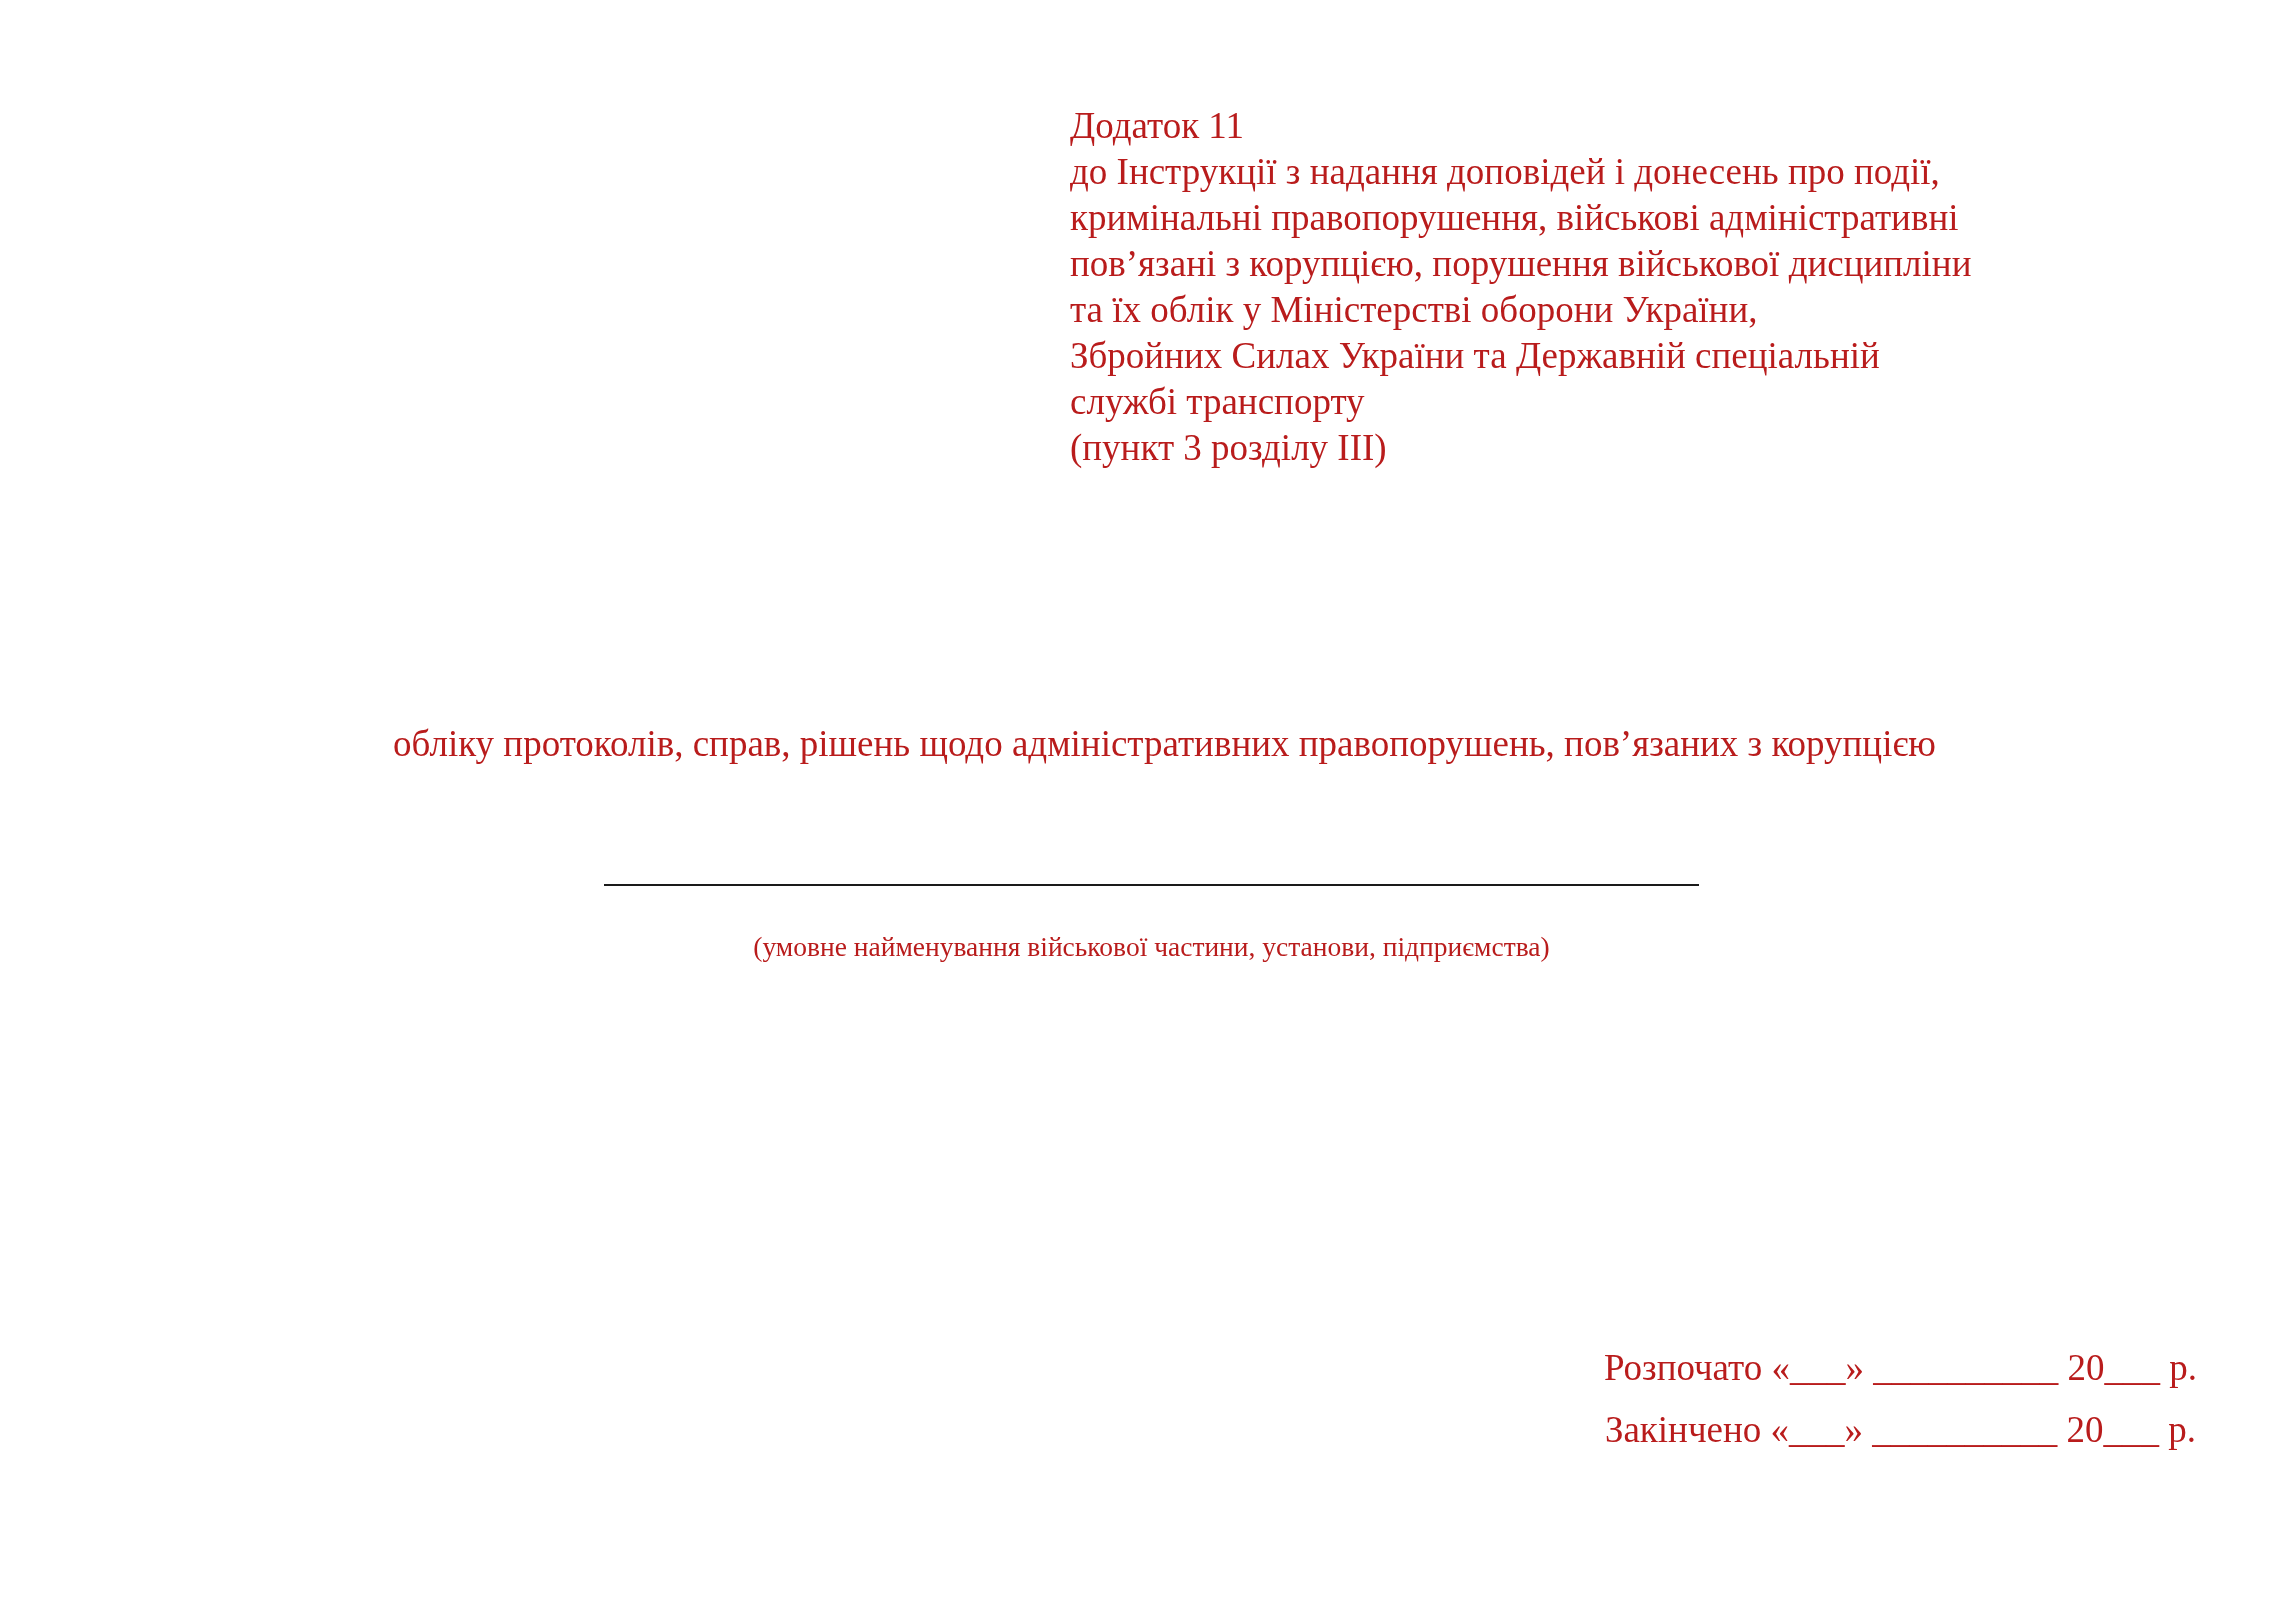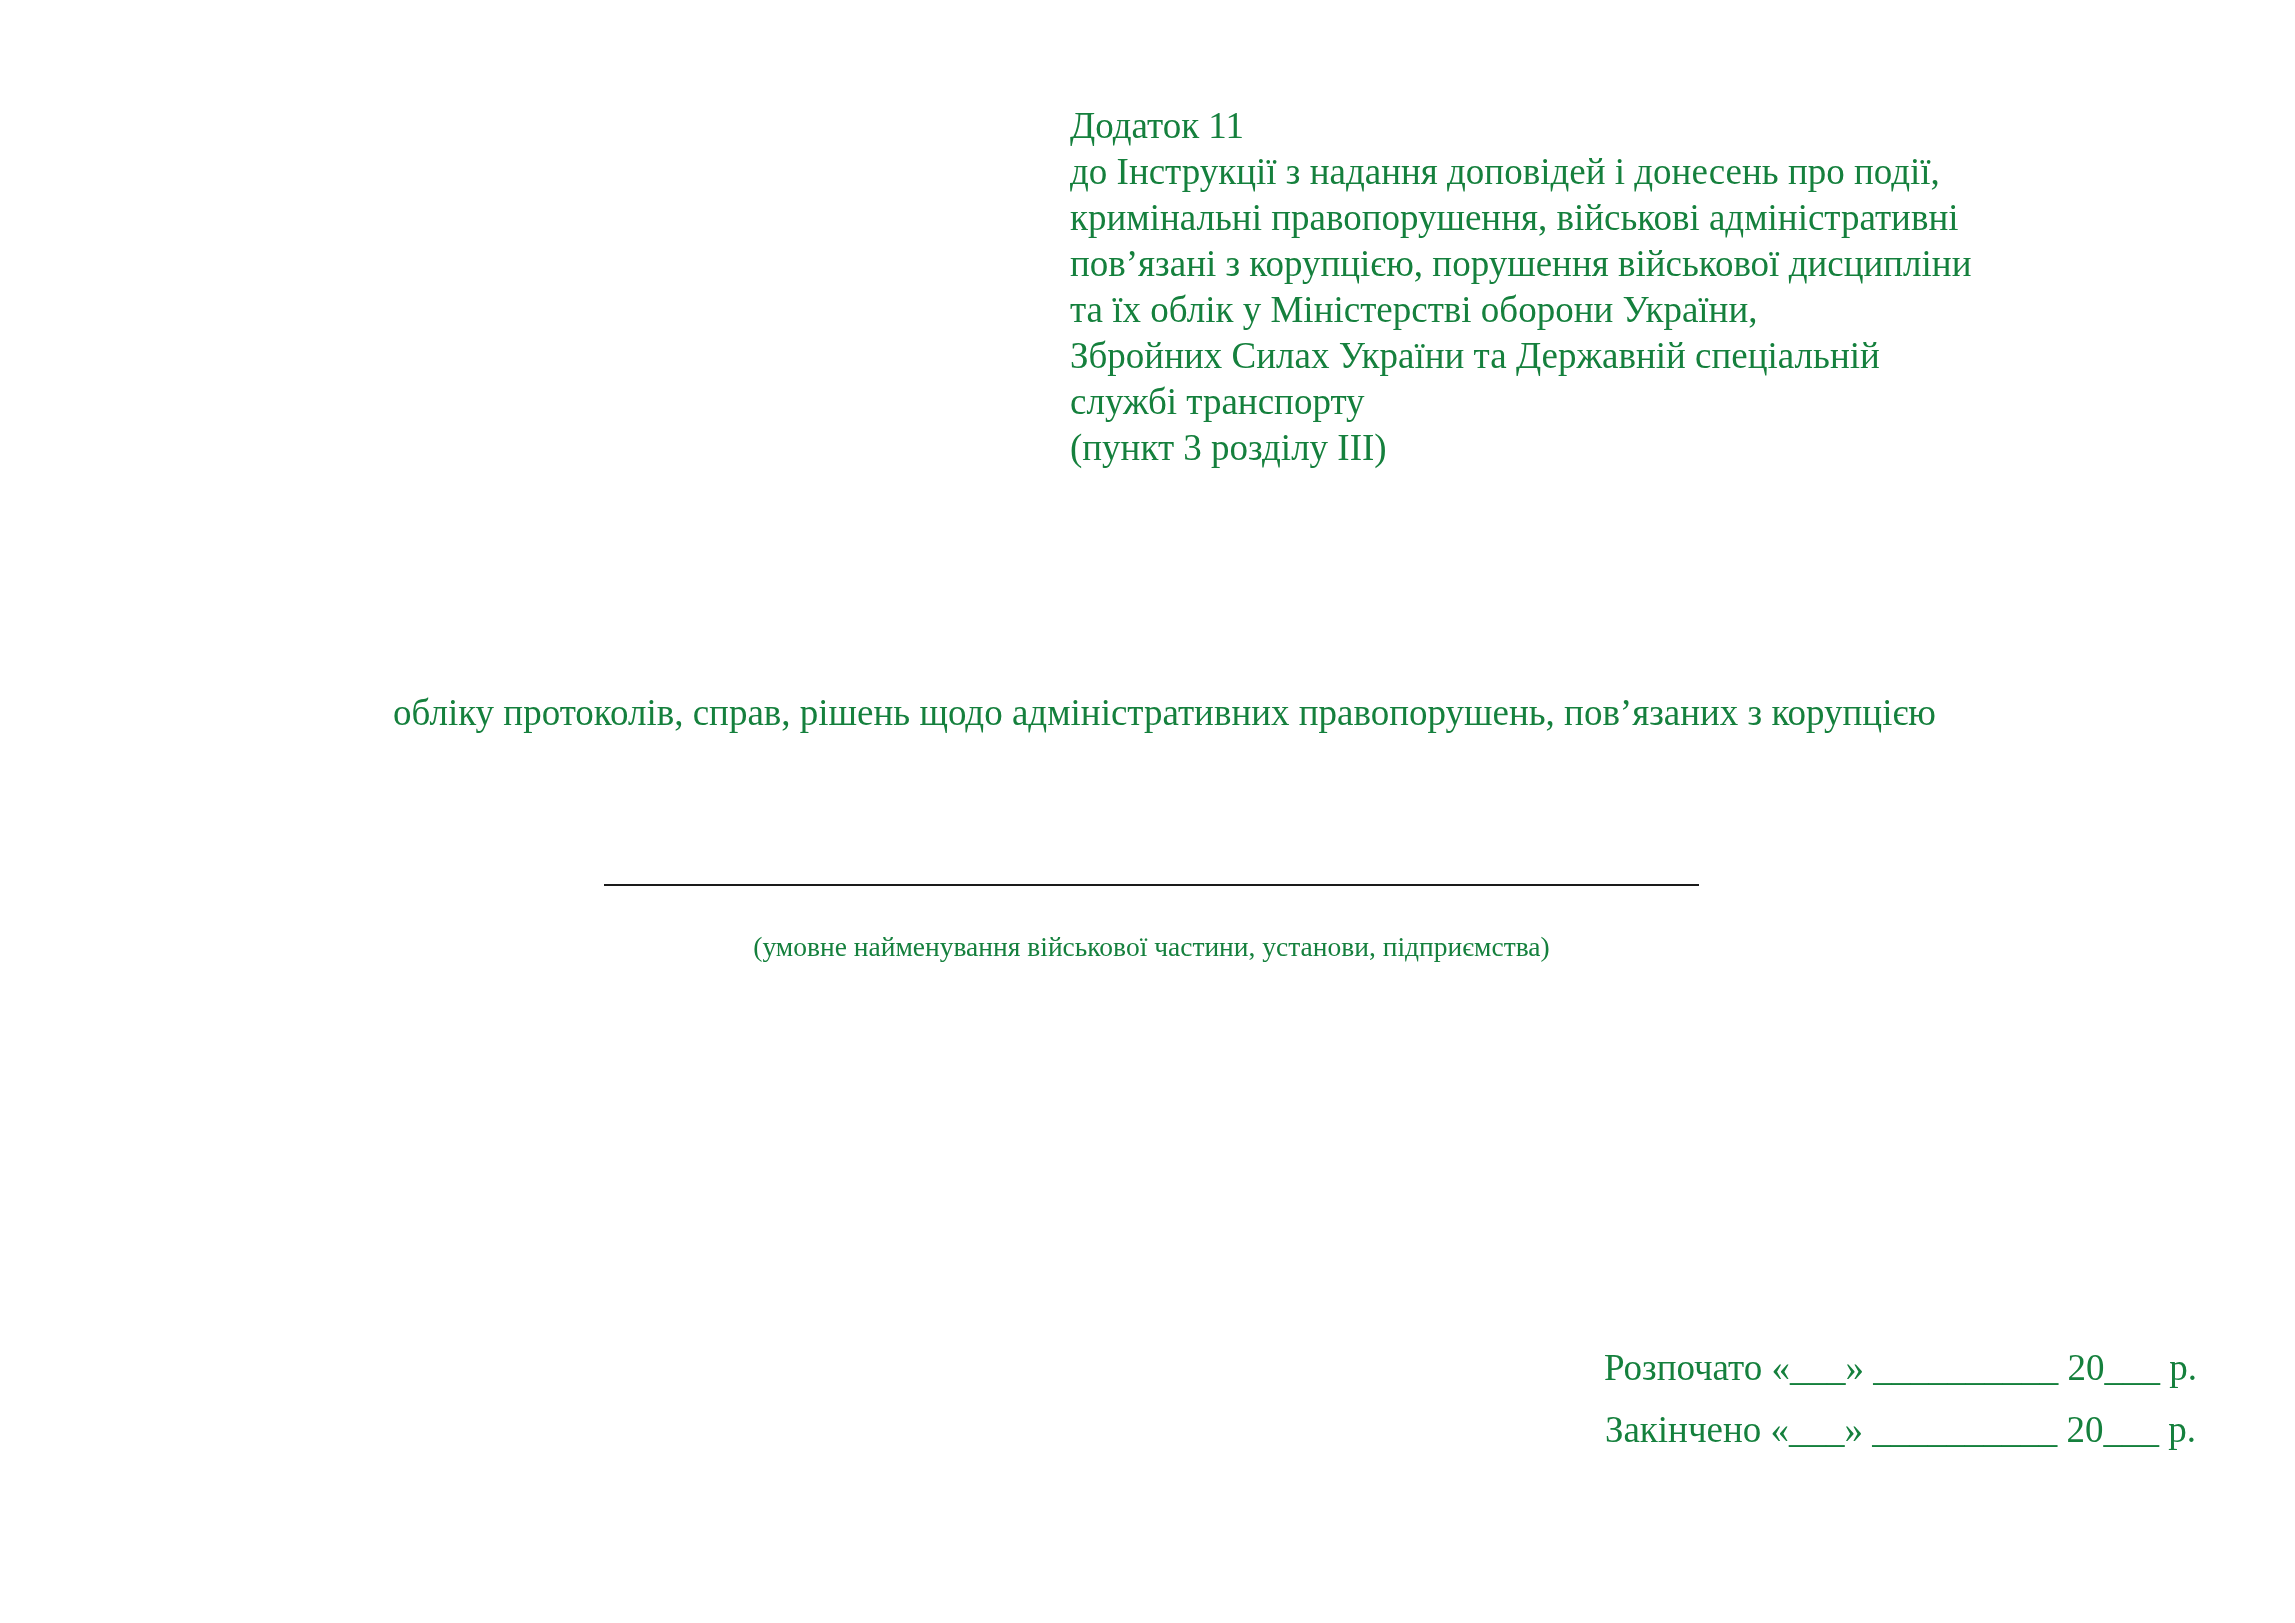--- a/index.html
+++ b/index.html
@@ -5,21 +5,21 @@
   html, body {
     margin: 0;
     padding: 0;
     background: #ffffff;
   }
   .page {
     position: relative;
     width: 2296px;
     height: 1624px;
     background: #ffffff;
-    color: #15803d;
+    color: #b91c1c;
     font-family: "Liberation Serif", "DejaVu Serif", serif;
     overflow: hidden;
   }
 
   
   .annex {
     position: absolute;
     left: 1070px;
     top: 103px;
     width: 1084px;
@@ -37,21 +37,21 @@
     width: 2263px;
     text-align: center;
   }
   .journal-title {
     font-size: 48px;
     font-weight: bold;
     letter-spacing: 1.8px;
     line-height: 53px;
   }
   .journal-subtitle {
-    margin-top: 0;
+    margin-top: 31px;
     font-size: 37px;
     line-height: 44px;
   }
 
   
   .fill-line {
     position: absolute;
     left: 604px;
     top: 845px;
     width: 1095px;

